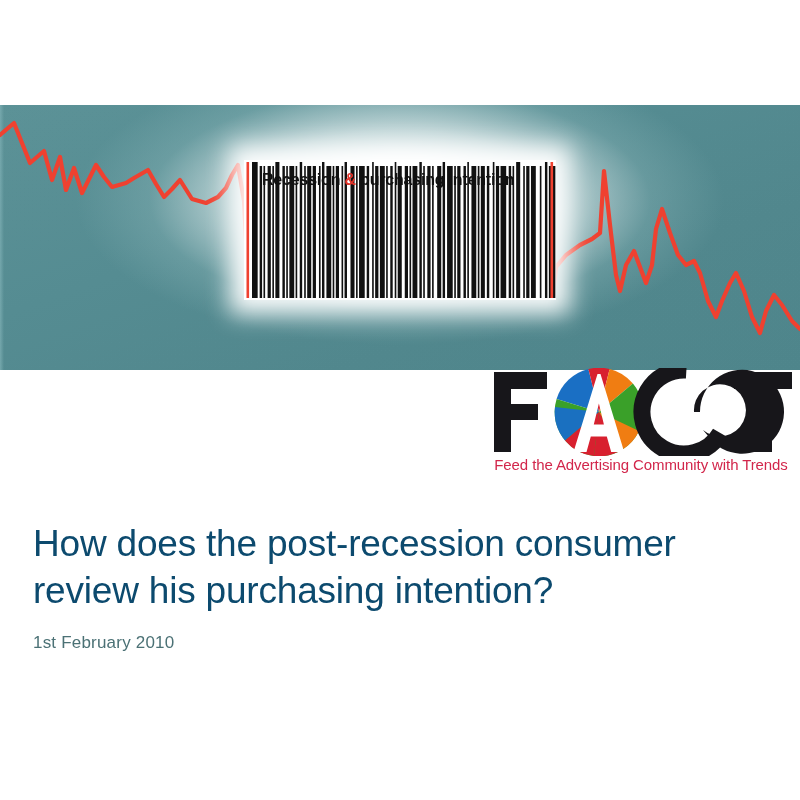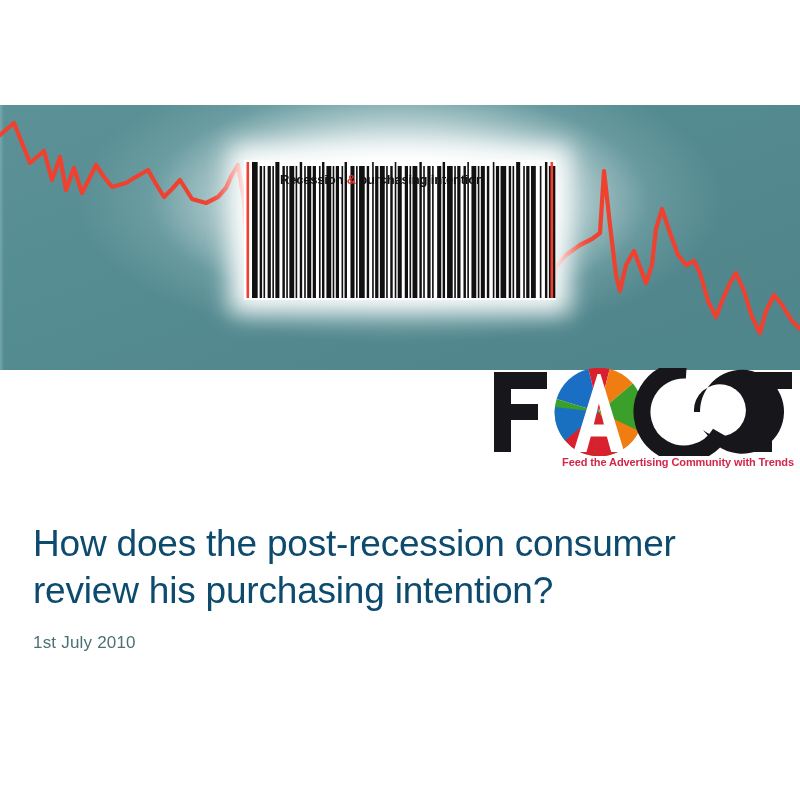--- a/index.html
+++ b/index.html
@@ -64,27 +64,27 @@
     height: 140px;
   }
   .barcode-plate {
     position: absolute;
     inset: 0;
     background: #ffffff;
     box-shadow: 0 0 22px 14px rgba(255,255,255,0.95);
   }
   .barcode-caption {
     position: absolute;
-    left: 36px;
+    left: 18px;
     top: 8px;
     width: 282px;
     height: 24px;
     font-family: "Liberation Sans", sans-serif;
     font-weight: bold;
-    font-size: 13px;
+    font-size: 16px;
     letter-spacing: -0.2px;
     color: #111111;
     white-space: nowrap;
     line-height: 24px;
     z-index: 4;
   }
   .barcode-caption .amp { color: #e03127; }
   .barcode-bars {
     position: absolute;
     left: 0;
@@ -102,24 +102,24 @@
     top: 368px;
     width: 306px;
     height: 112px;
   }
   .fact-logo .logo-svg { display: block; }
   .fact-tagline {
     position: absolute;
     left: 0;
     top: 88px;
     width: 306px;
-    text-align: right;
-    font-family: "Liberation Sans", sans-serif;
-    font-weight: bold;
-    font-size: 11px;
+    text-align: center;
+    font-family: "Liberation Sans", sans-serif;
+    font-weight: normal;
+    font-size: 15px;
     letter-spacing: -0.1px;
     color: #d2264b;
     white-space: nowrap;
   }
 
   
   .title-block {
     position: absolute;
     left: 33px;
     top: 520px;
@@ -273,16 +273,16 @@
       </g>
     </svg>
     <div class="fact-tagline">Feed the Advertising Community with Trends</div>
   </div>
 
   <div class="title-block">
     <h1 class="slide-title">
       <span class="line">How does the post-recession consumer</span>
       <span class="line">review his purchasing intention?</span>
     </h1>
-    <div class="slide-date">1st July 2010</div>
+    <div class="slide-date">1st February 2010</div>
   </div>
 
 </div>
 
 </body></html>

